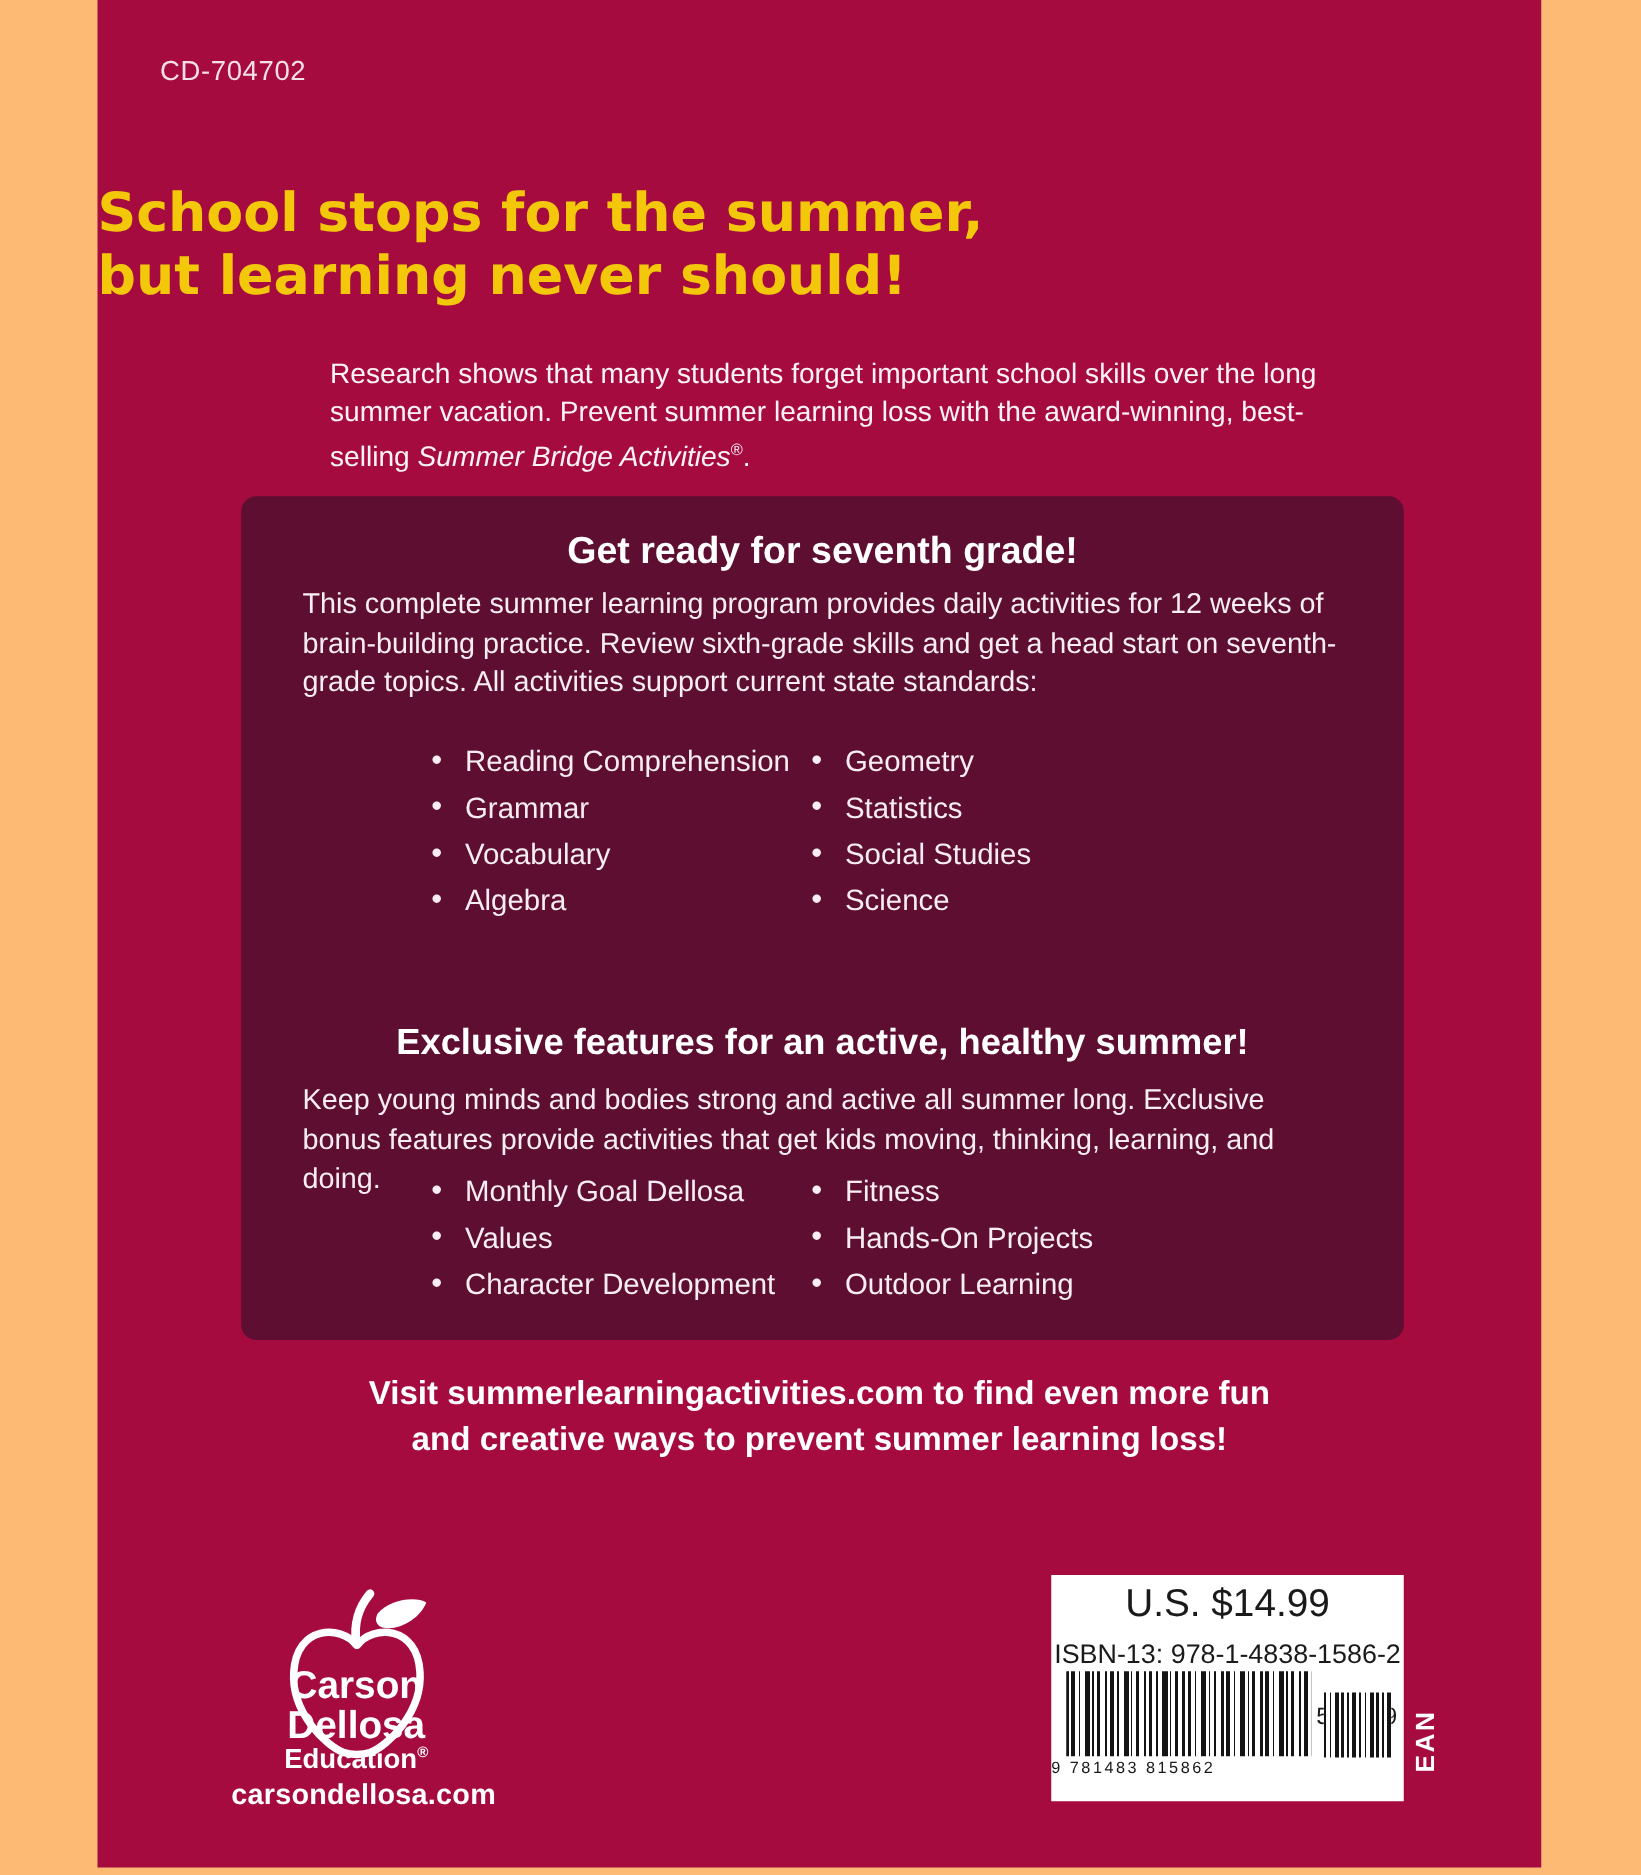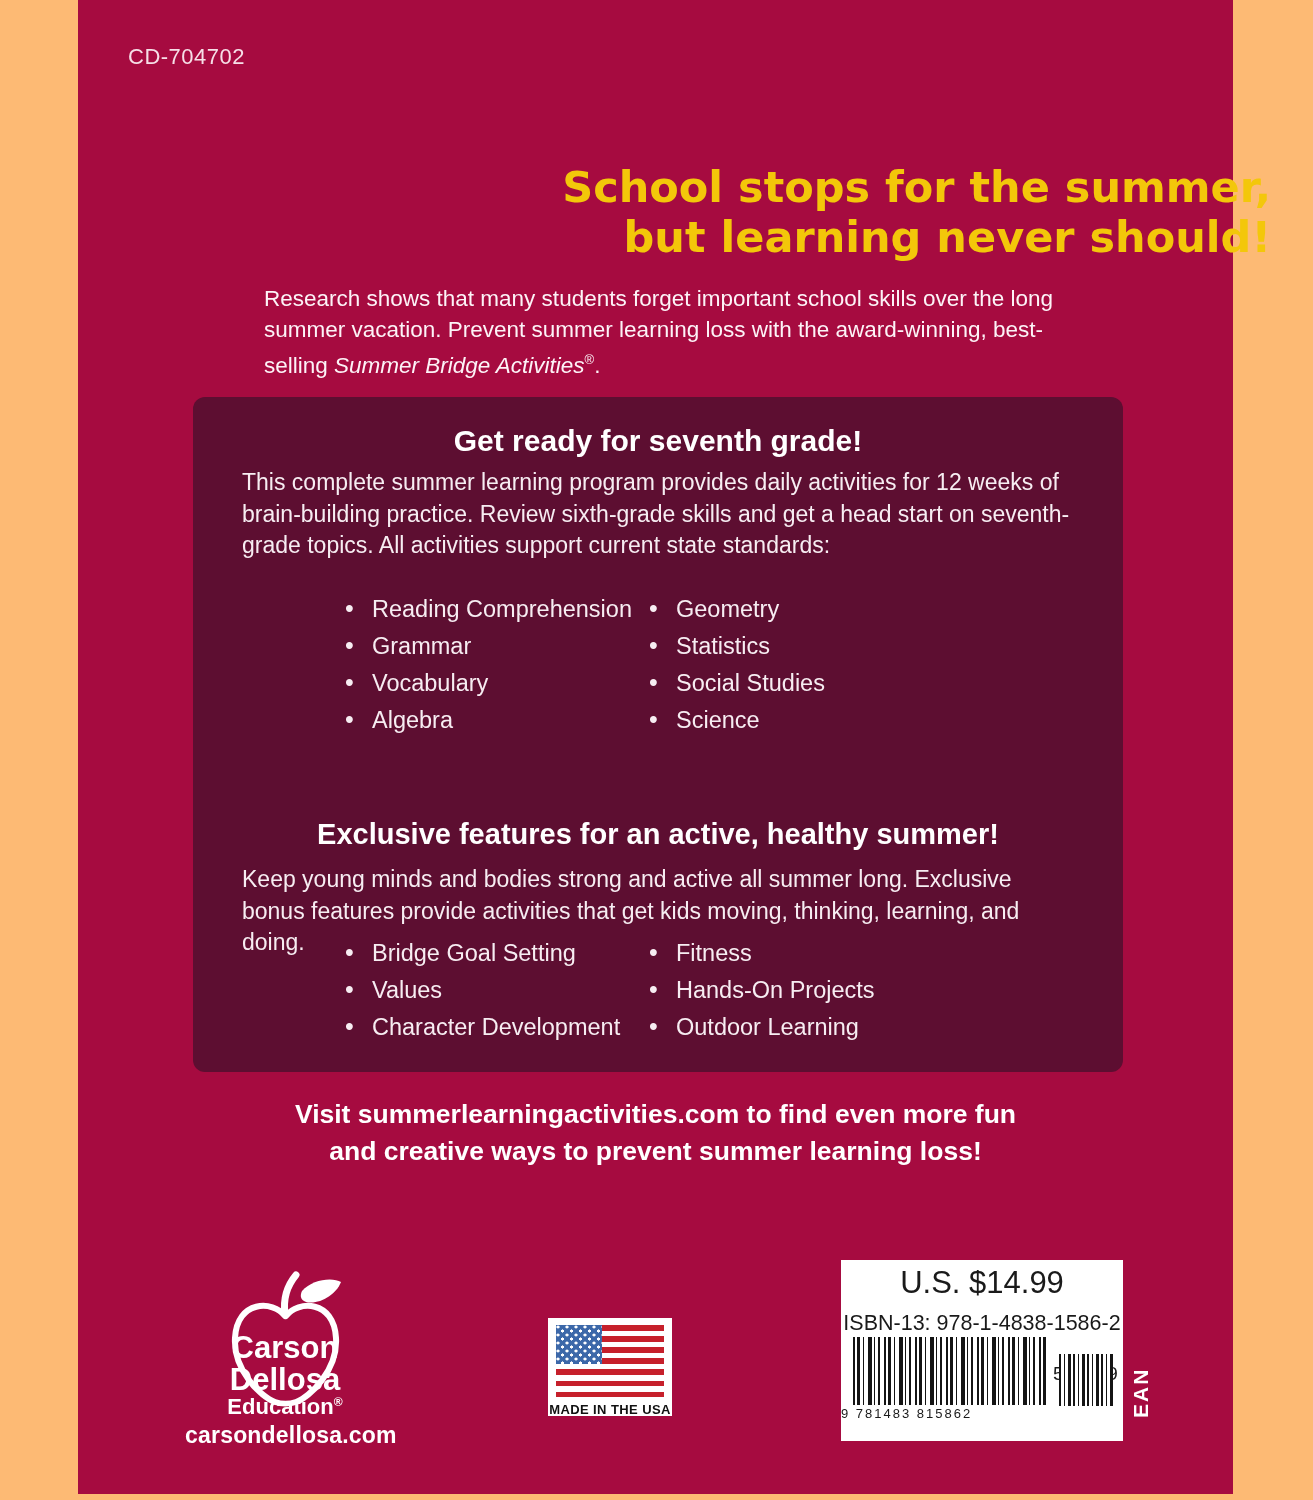--- a/index.html
+++ b/index.html
@@ -10,24 +10,24 @@
   .cover {
     position:absolute; left:78px; top:0; width:1155px; height:1494px;
     background:#a60b40;
   }
   .sku {
     position:absolute; left:50px; top:44px;
     font-size:22px; color:#f6dfe7; letter-spacing:0.5px;
   }
   .headline {
     position:absolute; left:0; top:146px; width:100%;
-    text-align:right; margin:16px;
+    text-align:left; margin:0;
     font-family:"DejaVu Sans","Liberation Sans",sans-serif;
     font-size:43px; line-height:50px; font-weight:800;
-    color:#f3c70a; letter-spacing:0px;padding-left:22px;
+    color:#f3c70a; letter-spacing:0px;
   }
   .headline span { display:block; }
   .intro {
     position:absolute; left:186px; top:284px; width:815px; margin:0;
     font-size:22.5px; line-height:30.5px; color:#fdf3f7;
   }
   .intro i { font-style:italic; }
   .intro sup { font-size:58%; vertical-align:super; }
 
   .panel {
@@ -165,21 +165,21 @@
         <li>Geometry</li>
         <li>Statistics</li>
         <li>Social Studies</li>
         <li>Science</li>
       </ul>
 
       <h3>Exclusive features for an active, healthy summer!</h3>
       <p class="para2">Keep young minds and bodies strong and active all summer long. Exclusive bonus features provide activities that get kids moving, thinking, learning, and doing.</p>
 
       <ul class="features-col1">
-        <li>Bridge Goal Setting</li>
+        <li>Monthly Goal Dellosa</li>
         <li>Values</li>
         <li>Character Development</li>
       </ul>
       <ul class="features-col2">
         <li>Fitness</li>
         <li>Hands-On Projects</li>
         <li>Outdoor Learning</li>
       </ul>
     </section>
 
@@ -193,26 +193,20 @@
         <path d="M62 46 C50 30 14 30 12 68 C10 100 38 127 52 132 C58 134 67 134 73 132 C87 127 115 100 113 68 C111 30 75 30 63 46" stroke="#ffffff" stroke-width="6" fill="none" stroke-linecap="round"></path>
         <path d="M62 44 C60 29 63 17 73 5" stroke="#ffffff" stroke-width="7" fill="none" stroke-linecap="round"></path>
         <path d="M79 21 C89 9 110 7 118 12 C113 25 96 35 83 32 C77 30 77 25 79 21 Z" fill="#ffffff"></path>
       </svg>
       <div class="ltxt l1">Carson</div>
       <div class="ltxt l2">Dellosa</div>
       <div class="ltxt l3"><span>Education</span><sup>®</sup></div>
       <div class="ltxt site">carsondellosa.com</div>
     </div>
 
-    <div class="flag-card">
-      <div class="flag">
-        <div class="canton"></div>
-      </div>
-      <div class="flag-label">MADE IN THE USA</div>
-    </div>
 
     <div class="barcode-card">
       <div class="price">U.S. $14.99</div>
       <div class="isbn">ISBN-13: 978-1-4838-1586-2</div>
       <div class="bars-main"></div>
       <div class="digits">9 781483 815862</div>
       <div class="addon-digits">51499</div>
       <div class="addon-bars"></div>
     </div>
 

